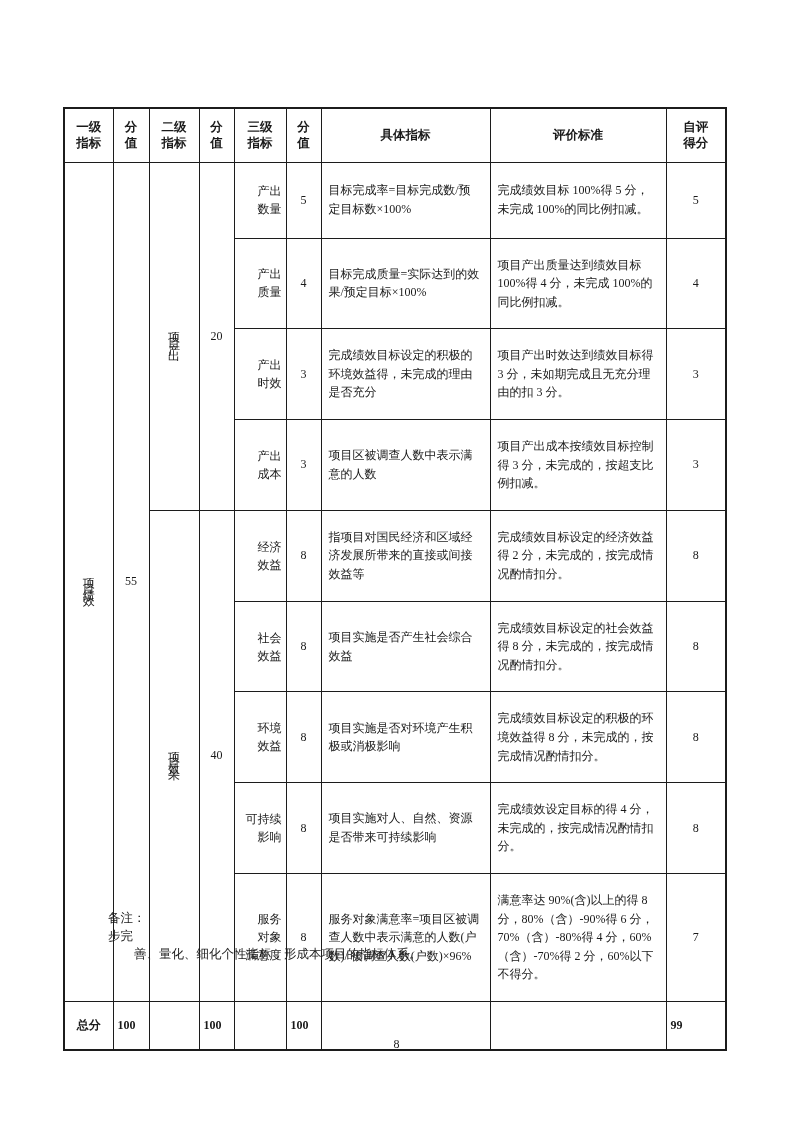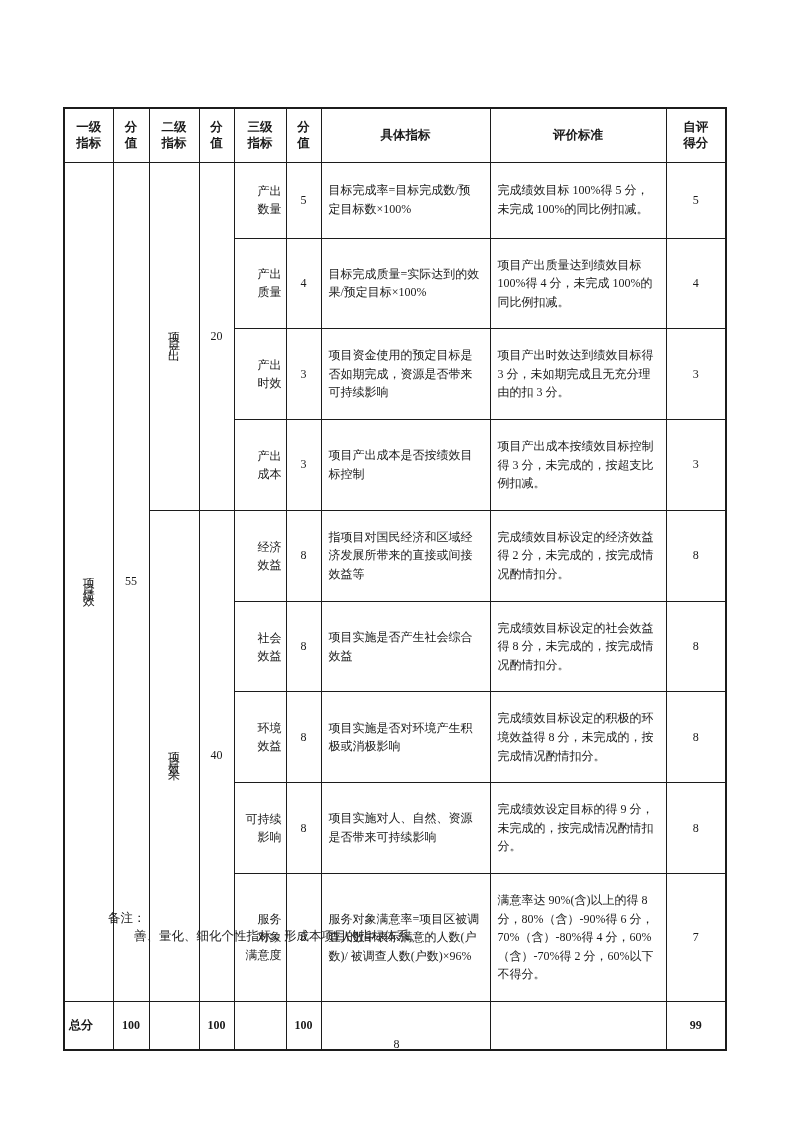--- a/index.html
+++ b/index.html
@@ -52,23 +52,22 @@
   .tbl td.vcell { text-align: center; }
   .vtext {
     display: inline-block;
     writing-mode: vertical-rl;
     text-orientation: upright;
     letter-spacing: 6px;
     line-height: 1;
   }
   .tbl tr.total td {
     font-weight: bold;
-    text-align: center;
-  }
-  .tbl tr.total td.tlabel { text-align: left; }
+  }
+  .tbl tr.total td.tlabel { text-align: center; }
   .note {
     position: absolute;
     left: 108px;
     top: 909px;
     width: 590px;
     font-size: 12.5px;
     line-height: 18px;
   }
   .note .line1 { display: flex; }
   .note .note-label { flex: 0 0 auto; margin-right: 7px; }
@@ -137,29 +136,29 @@
 质量</td>
         <td class="num">4</td>
         <td class="txt">目标完成质量=实际达到的效果/预定目标×100%</td>
         <td class="txt">项目产出质量达到绩效目标 100%得 4 分，未完成 100%的同比例扣减。</td>
         <td class="num">4</td>
       </tr>
       <tr style="height:77px">
         <td class="ind">产出
 时效</td>
         <td class="num">3</td>
-        <td class="txt">项目资金使用的预定目标是否如期完成，资源是否带来可持续影响</td>
+        <td class="txt">完成绩效目标设定的积极的环境效益得，未完成的理由是否充分</td>
         <td class="txt">项目产出时效达到绩效目标得 3 分，未如期完成且无充分理由的扣 3 分。</td>
         <td class="num">3</td>
       </tr>
       <tr style="height:68px">
         <td class="ind">产出
 成本</td>
         <td class="num">3</td>
-        <td class="txt">项目产出成本是否按绩效目标控制</td>
+        <td class="txt">项目区被调查人数中表示满意的人数</td>
         <td class="txt">项目产出成本按绩效目标控制得 3 分，未完成的，按超支比例扣减。</td>
         <td class="num">3</td>
       </tr>
       <tr style="height:79px">
         <td rowspan="5" class="vcell"><span class="vtext">项目效果</span></td>
         <td rowspan="5" class="num">40</td>
         <td class="ind">经济
 效益</td>
         <td class="num">8</td>
         <td class="txt">指项目对国民经济和区域经济发展所带来的直接或间接效益等</td>
@@ -180,21 +179,21 @@
         <td class="num">8</td>
         <td class="txt">项目实施是否对环境产生积极或消极影响</td>
         <td class="txt">完成绩效目标设定的积极的环境效益得 8 分，未完成的，按完成情况酌情扣分。</td>
         <td class="num">8</td>
       </tr>
       <tr style="height:61px">
         <td class="ind">可持续
 影响</td>
         <td class="num">8</td>
         <td class="txt">项目实施对人、自然、资源是否带来可持续影响</td>
-        <td class="txt">完成绩效设定目标的得 9 分，未完成的，按完成情况酌情扣分。</td>
+        <td class="txt">完成绩效设定目标的得 4 分，未完成的，按完成情况酌情扣分。</td>
         <td class="num">8</td>
       </tr>
       <tr style="height:91px">
         <td class="ind">服务
 对象
 满意度</td>
         <td class="num">8</td>
         <td class="txt">服务对象满意率=项目区被调查人数中表示满意的人数(户数)/ 被调查人数(户数)×96%</td>
         <td class="txt">满意率达 90%(含)以上的得 8 分，80%（含）-90%得 6 分，70%（含）-80%得 4 分，60%（含）-70%得 2 分，60%以下不得分。</td>
         <td class="num">7</td>
@@ -210,18 +209,19 @@
         <td></td>
         <td>99</td>
       </tr>
     </tbody>
   </table>
 
   <div class="note">
     <div class="line1">
       <span class="note-label">备注：</span>
     </div>
+    <div class="line2">步完</div>
     <div class="line3">善、量化、细化个性指标，形成本项目的指标体系。</div>
   </div>
 
   <div class="pageno">8</div>
 
 </div>
 
 </body></html>

